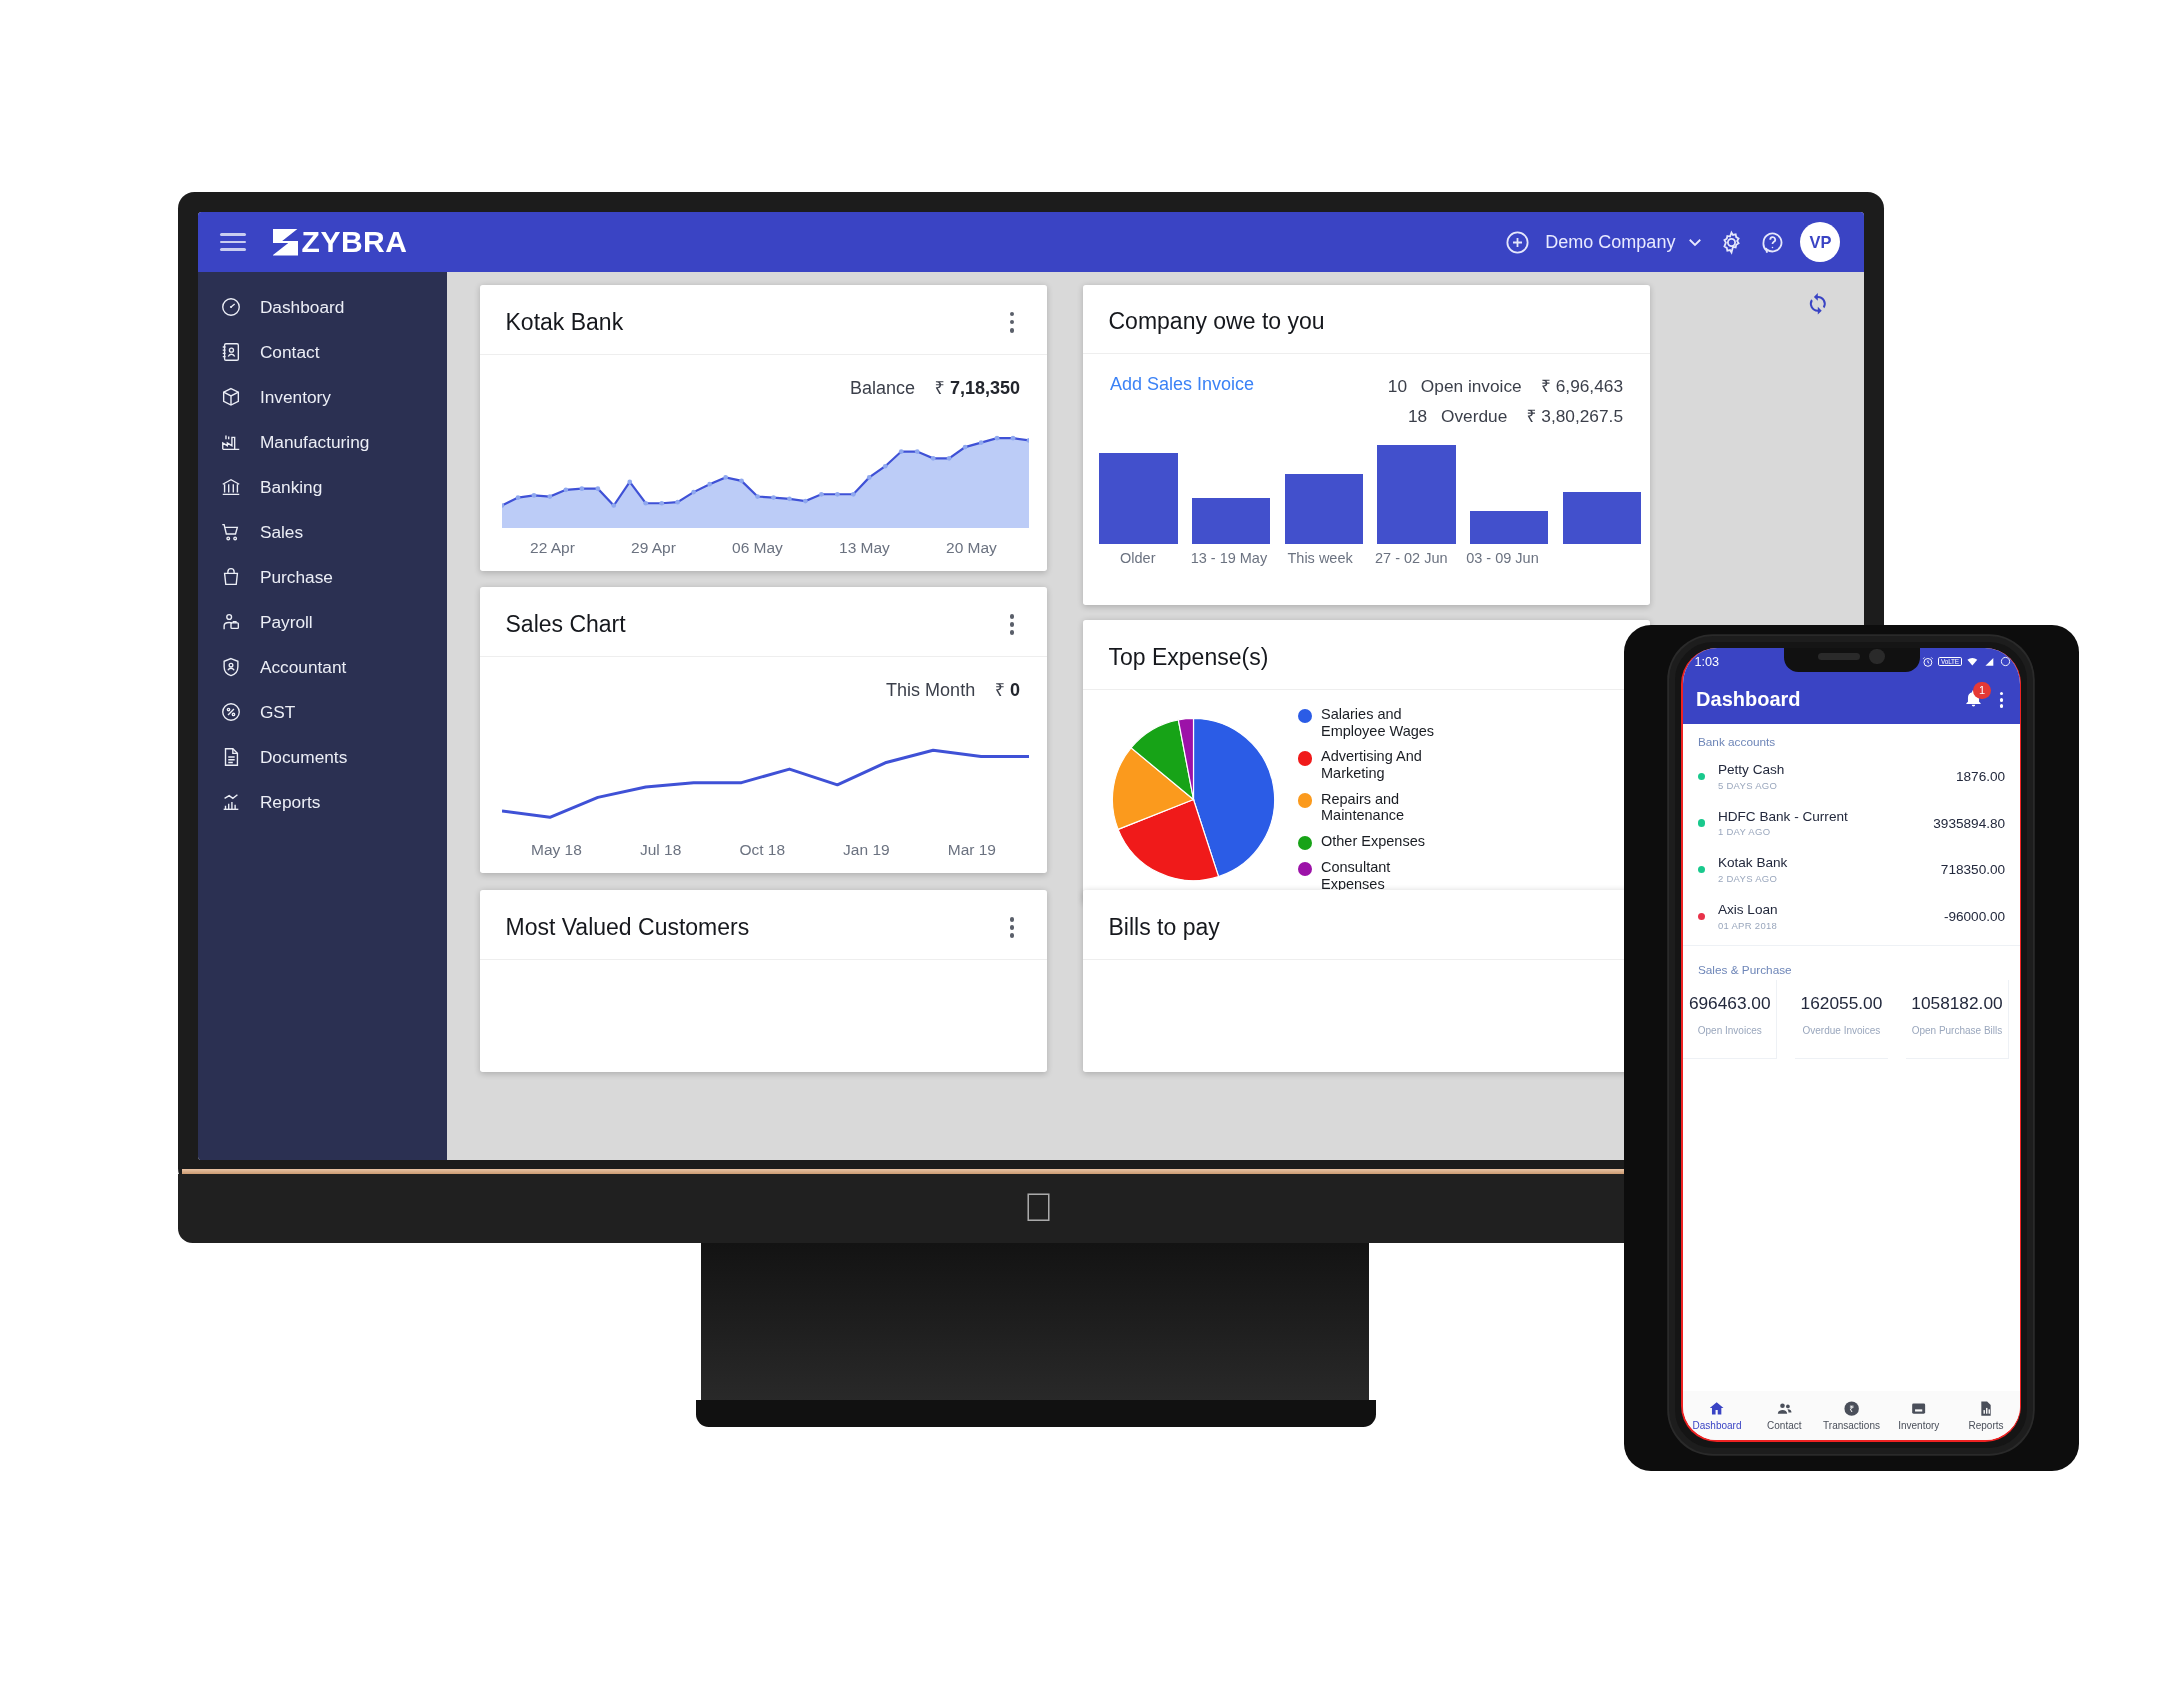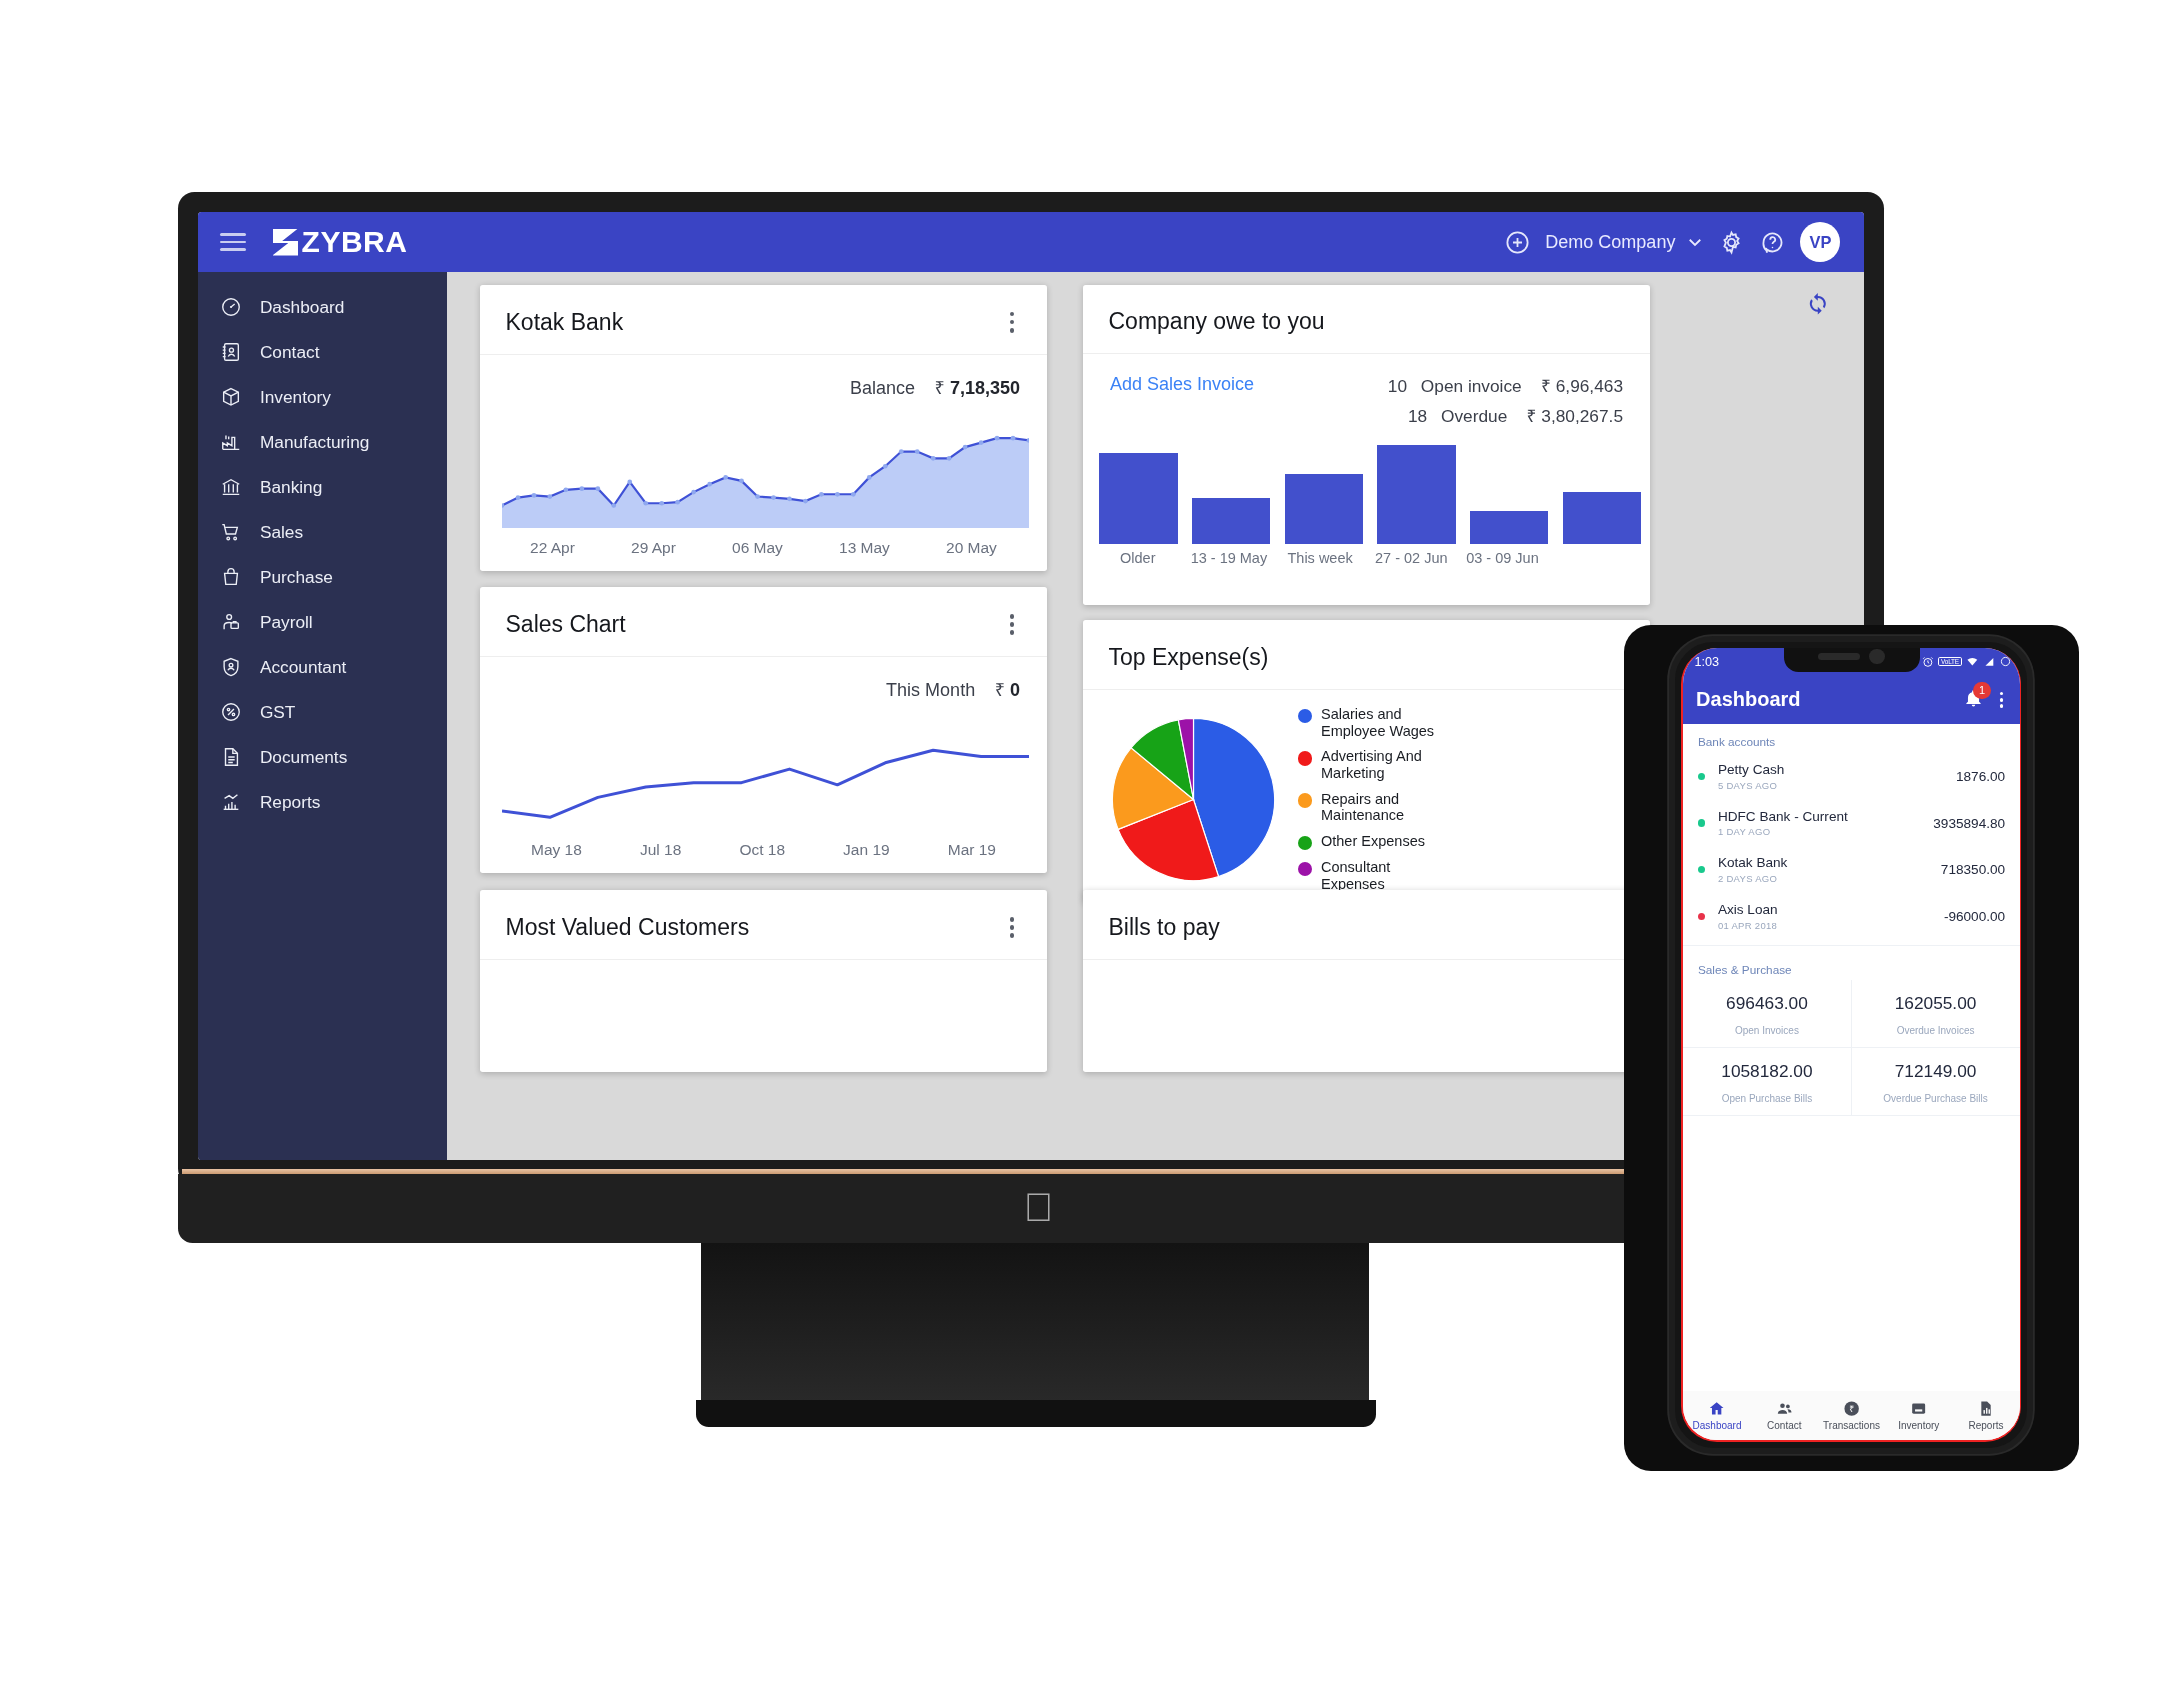--- a/index.html
+++ b/index.html
@@ -188,21 +188,21 @@
   #phone-body { background:#fff; height: 664px; overflow: hidden; }
   .sect-label { font-size: 11.8px; color: #6e86b8; padding: 11px 14.5px 3.6px 14.5px; }
   .acct-row {
     display: flex; align-items: center; padding: 9px 14.5px;
   }
   .acct-dot { width: 7.3px; height: 7.3px; border-radius: 50%; margin-right: 12.7px; flex:none; }
   .acct-name { font-size: 13.6px; color: #23293d; }
   .acct-sub { font-size: 9.5px; color: #9aa7bd; margin-top: 2.7px; letter-spacing:0.3px; }
   .acct-amt { margin-left: auto; font-size: 13.6px; color: #23293d; }
   .divider { height: 0.9px; background: #eef1f5; margin: 5.5px 0; }
-  .sp-grid { display: grid; grid-template-columns: 1fr 1fr; }
+  .sp-grid { display: grid; grid-template-columns: 1fr 1fr 1fr 1fr; gap: 18px; }
   .sp-cell { padding: 12.7px 5.5px 11px 5.5px; text-align: center; border-bottom: 0.9px solid #eef1f5; }
   .sp-cell:nth-child(odd) { border-right: 0.9px solid #eef1f5; }
   .sp-val { font-size: 17.3px; color: #23293d; }
   .sp-cap { font-size: 10px; color: #9aa7bd; margin-top: 11px; }
   #phone-nav {
     position: absolute; left: 0; right: 0; bottom: 0; height: 49px;
     background: #fafafa; display: flex; align-items: center;
   }
   .nav-tab { flex: 1; text-align: center; cursor: pointer; }
   .nav-tab .nic { height: 18px; display:flex; align-items:center; justify-content:center; }

